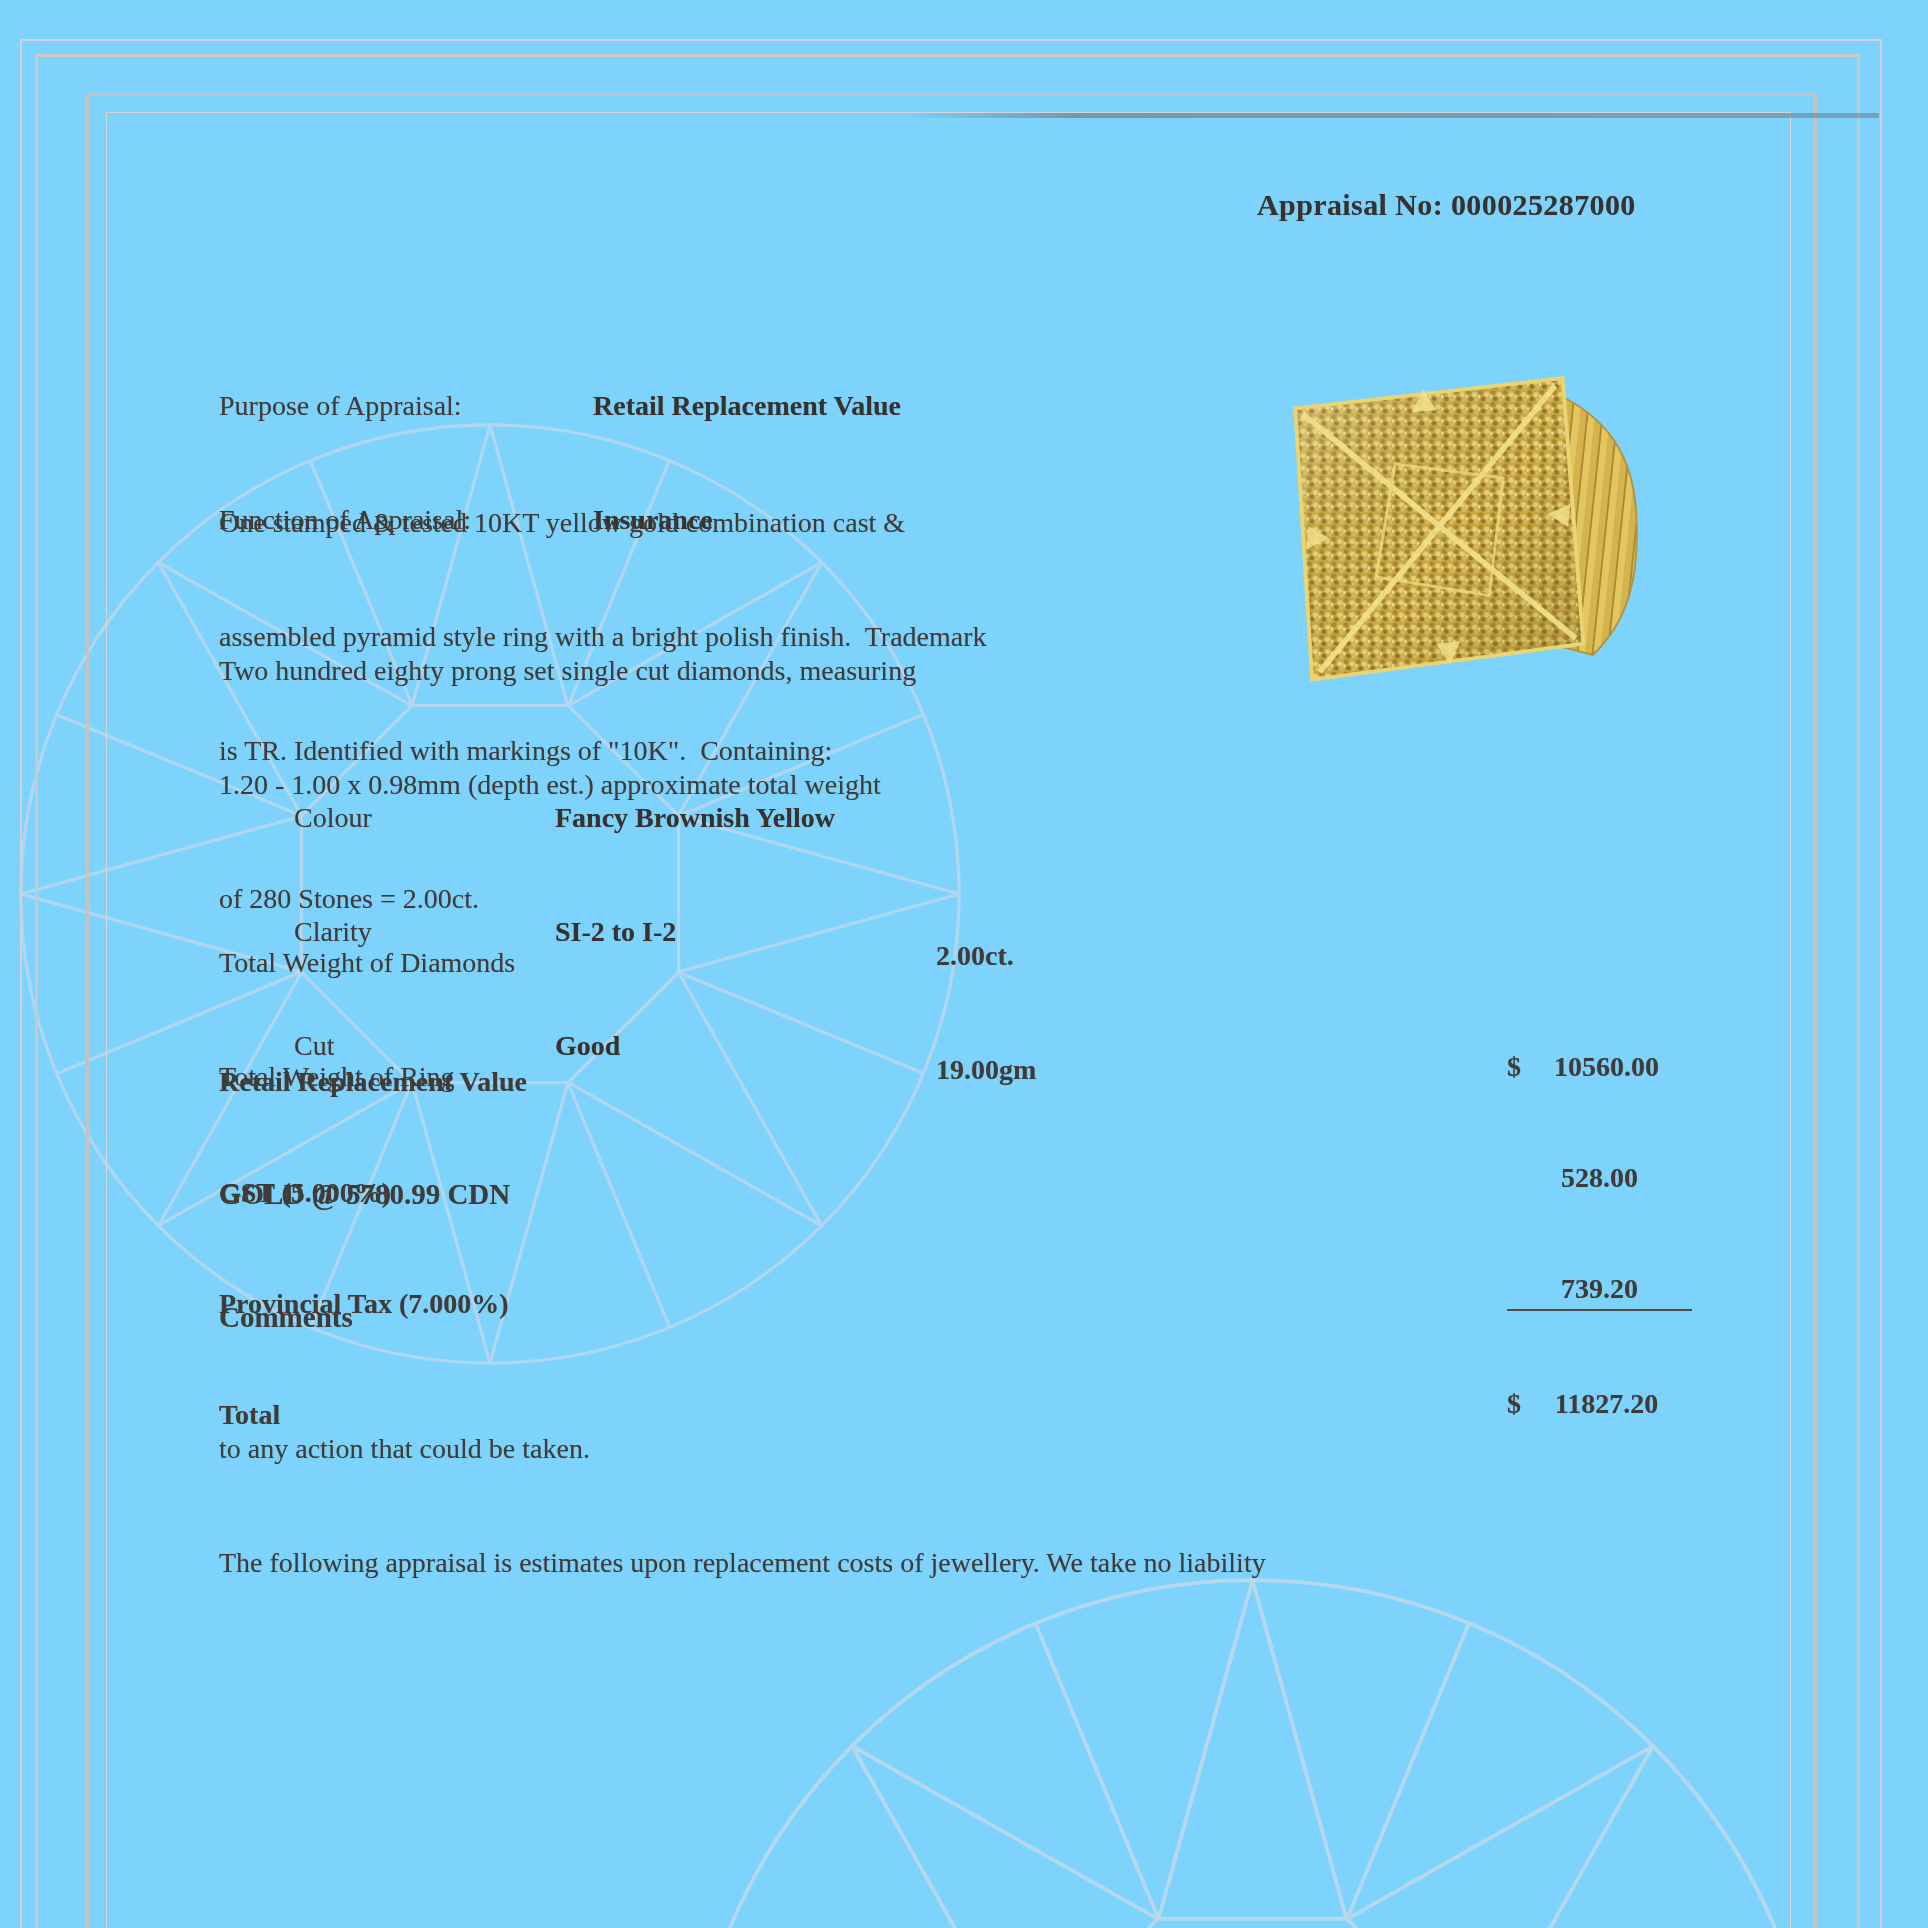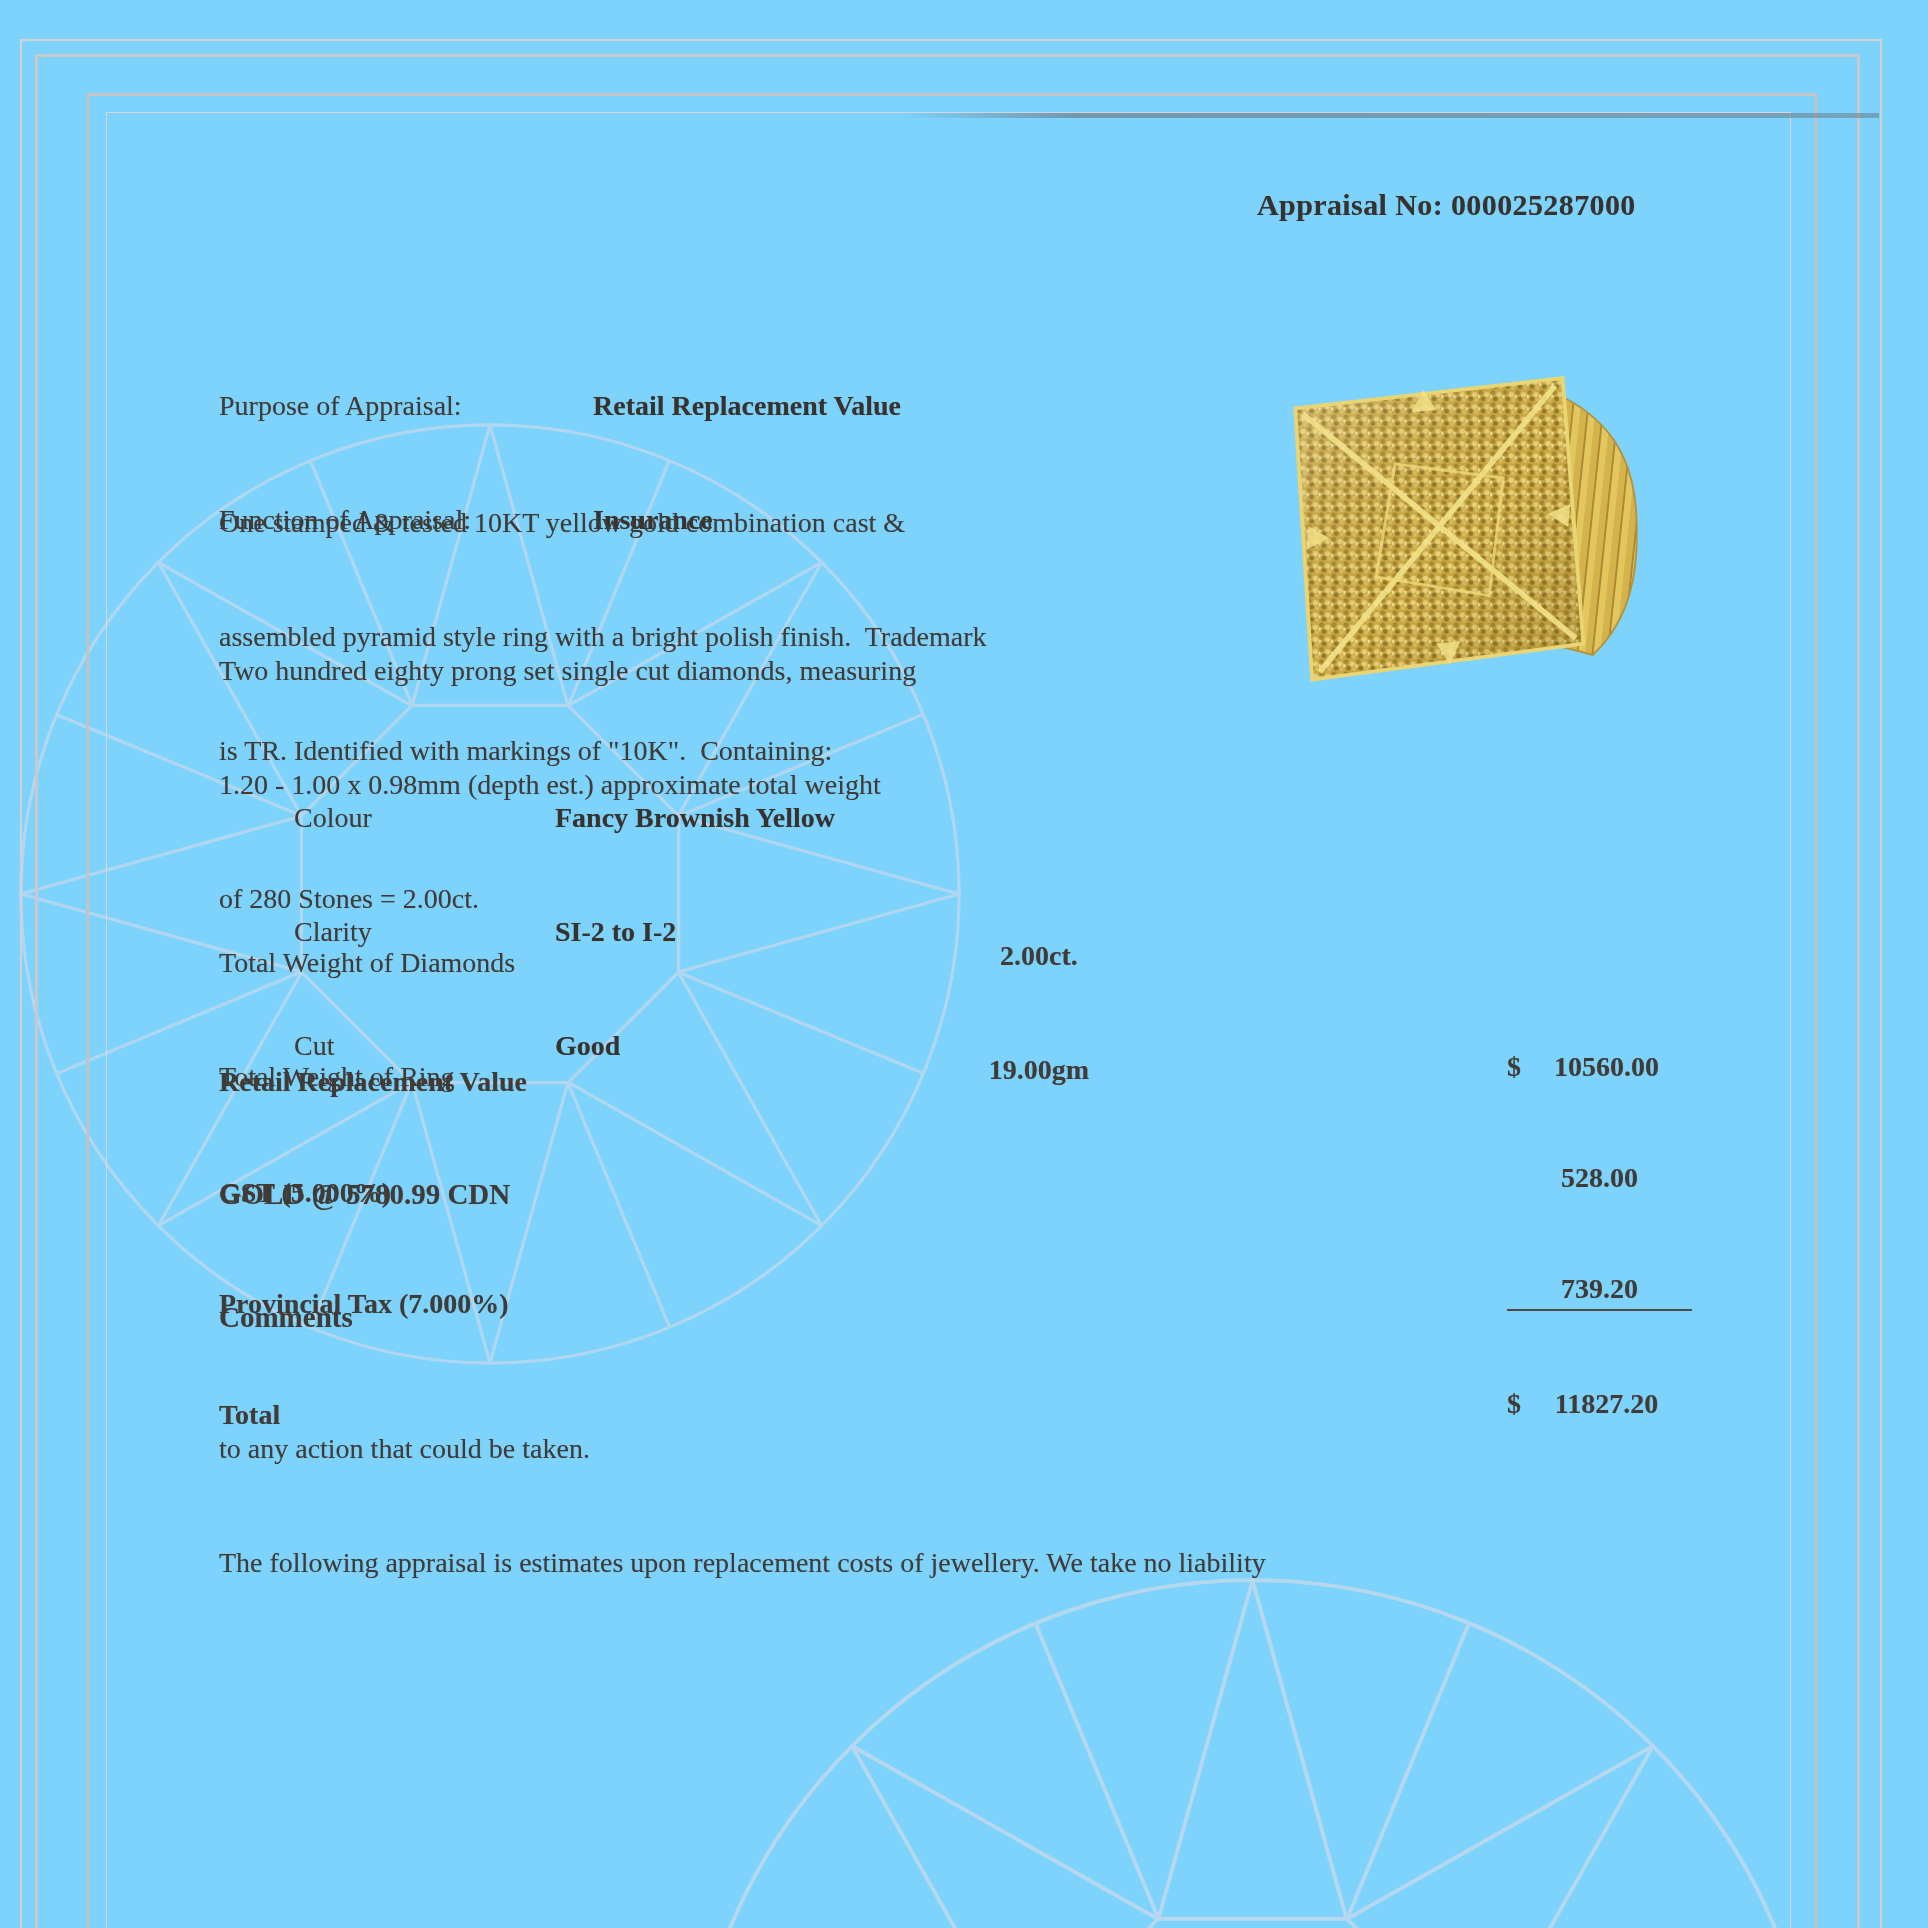--- a/index.html
+++ b/index.html
@@ -27,21 +27,21 @@
   .b { font-weight:700; color:#37322e; }
   .appraisal-no { left:1257px; top:186px; font-size:30px; letter-spacing:0.4px; }
   .purpose-block { left:219px; top:311px; }
   .kv-row { display:flex; }
   .kv-row .k { width:374px; }
   .desc-block { left:219px; top:428px; width:1083px; }
   .diam-block { left:219px; top:576px; width:1083px; }
   .grading-block { left:294px; top:723px; }
   .grading-block .k { width:261px; }
   .weights-labels { left:219px; top:868px; }
-  .weights-values { left:898px; top:861px; width:282px; text-align:center; font-weight:700; }
+  .weights-values { left:936px; top:861px; width:282px; text-align:left; font-weight:700; }
   .price-labels { left:219px; top:989px; line-height:37px; font-weight:700; }
   .price-values { left:1507px; top:974px; width:185px; line-height:37px; font-weight:700; }
   .pr { display:flex; }
   .pr .amt { flex:1; text-align:center; }
   .pr .amt.ul { border-bottom:2.8px solid #4e4a46; padding-bottom:2px; }
   .gold-line { left:219px; top:1175px; font-weight:700; font-size:29px; }
   .comments-head { left:219px; top:1298px; font-weight:700; font-size:29px; }
   .comments-body { left:219px; top:1354px; width:1375px; }
   
   .ring-wrap { position:absolute; left:1282px; top:365px; width:372px; height:339px; z-index:4; }

